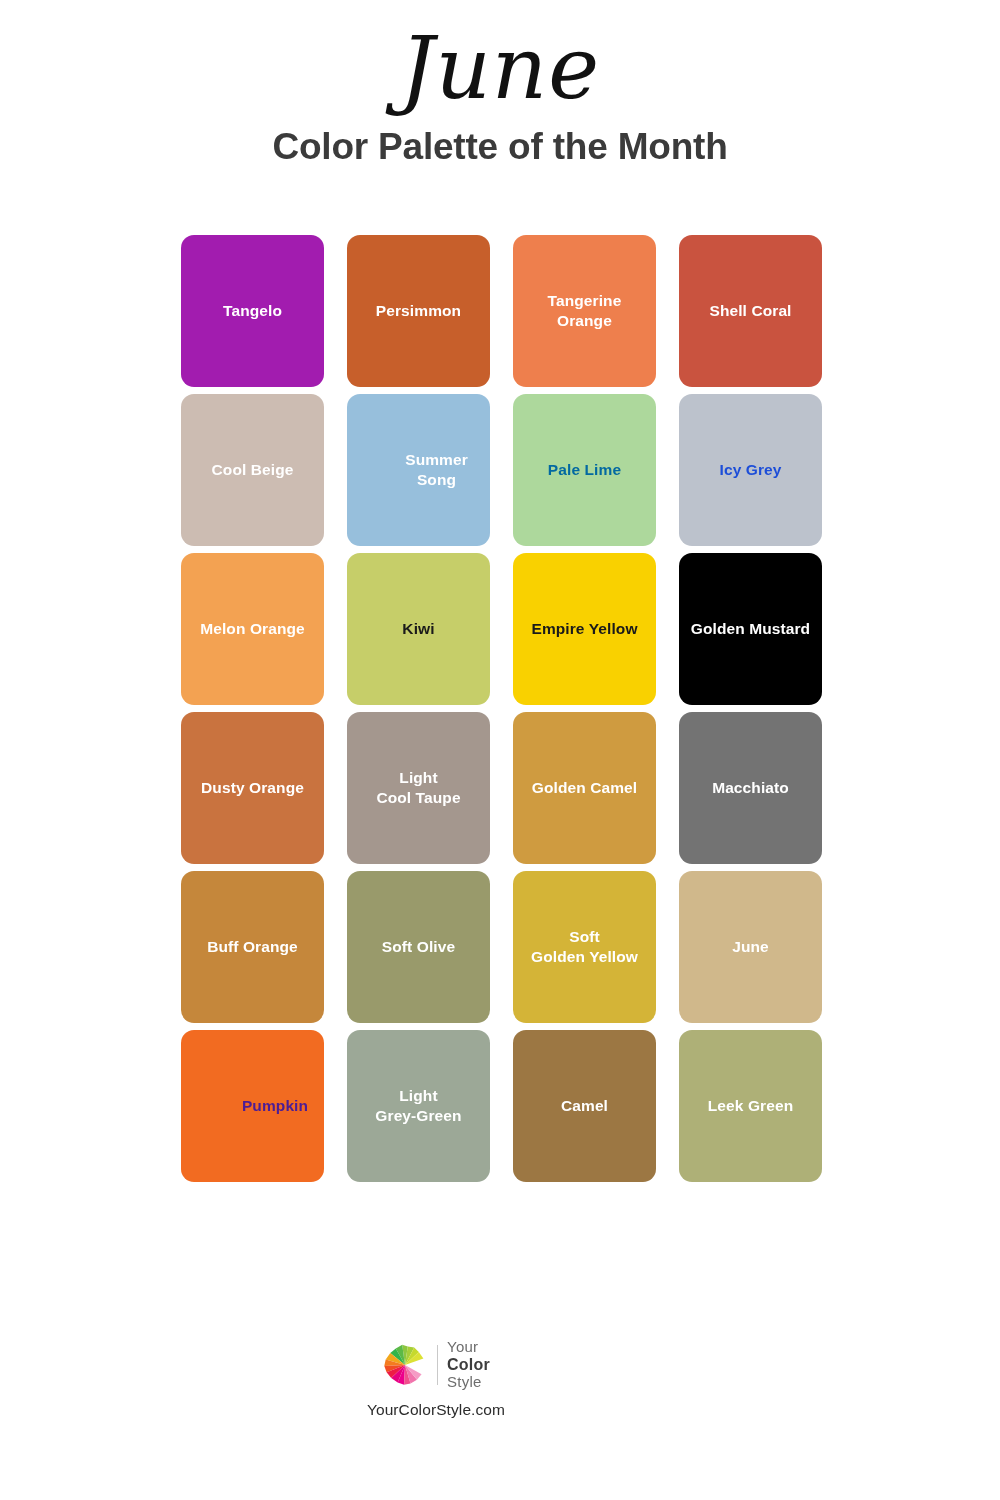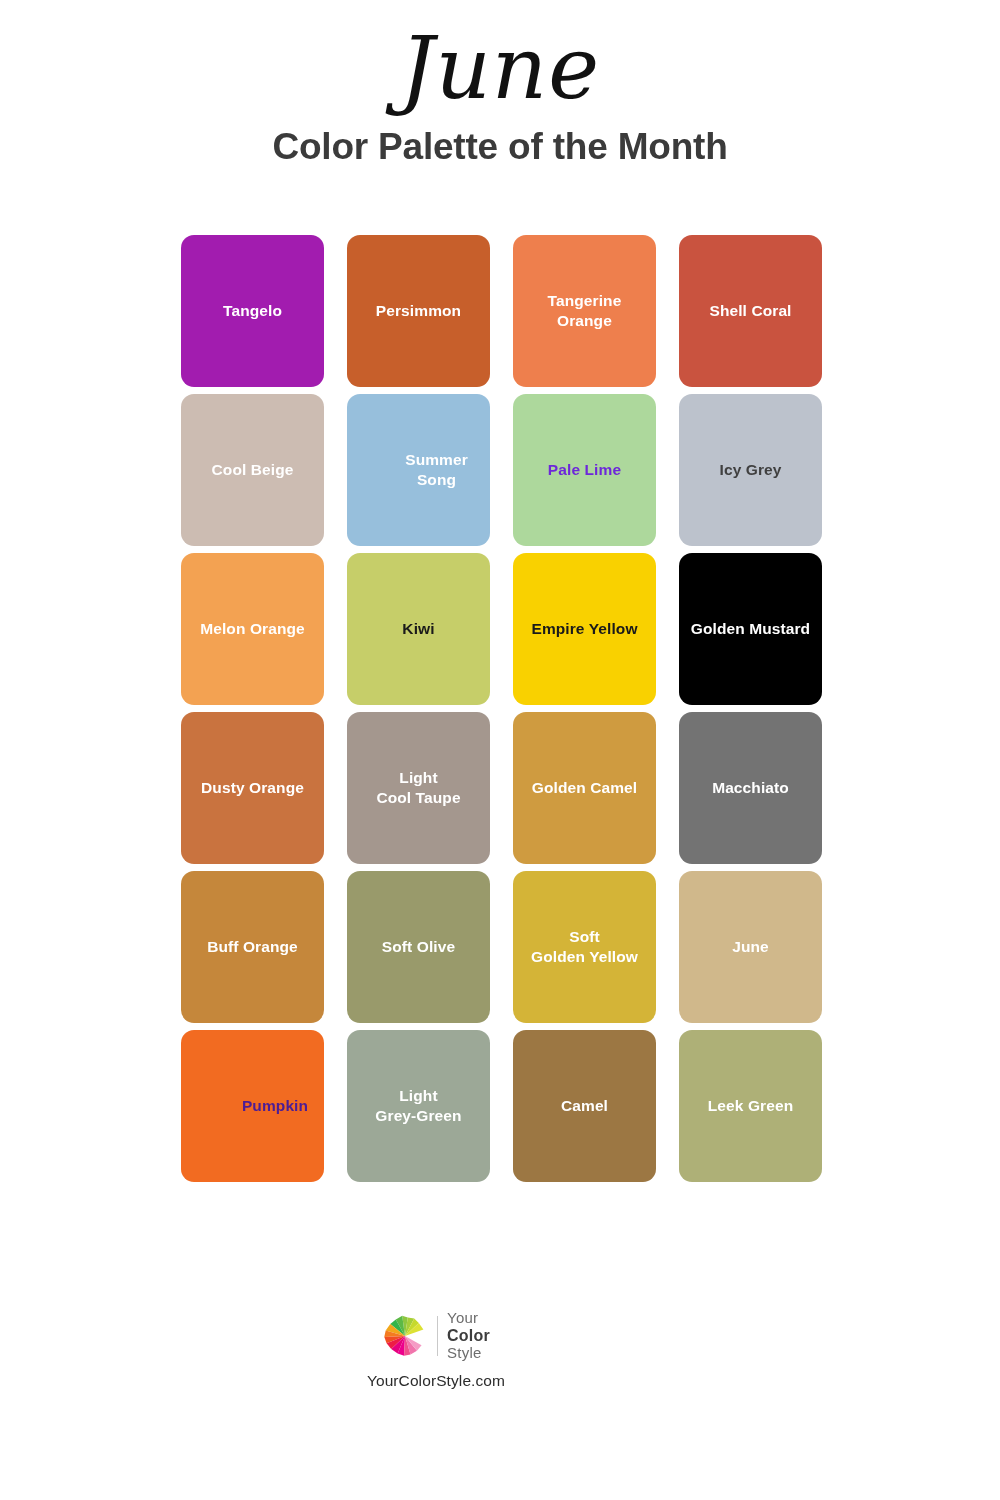--- a/index.html
+++ b/index.html
@@ -67,21 +67,21 @@
     font-size: 15.5px;
     line-height: 1.28;
     letter-spacing: 0.1px;
     white-space: pre-line;
   }
 
   
   .footer {
     position: absolute;
     left: 0;
-    top: 1310px;
+    top: 1339px;
     width: 872px;
     text-align: center;
   }
   .logo-lockup {
     display: inline-flex;
     align-items: center;
     justify-content: center;
     gap: 9px;
   }
   .logo-mark {
@@ -137,24 +137,24 @@
     <div class="swatch" style="background: rgb(201, 83, 63);">
       <span class="swatch-label" style="color: rgb(255, 255, 255);">Shell Coral</span>
     </div>
     <div class="swatch" style="background: rgb(204, 188, 178);">
       <span class="swatch-label" style="color: rgb(255, 255, 255);">Cool Beige</span>
     </div>
     <div class="swatch" style="background: rgb(151, 191, 220); padding-left: 44px;">
       <span class="swatch-label" style="color: rgb(255, 255, 255);">Summer Song</span>
     </div>
     <div class="swatch" style="background: rgb(173, 216, 156);">
-      <span class="swatch-label" style="color: #6d28d9;">Pale Lime</span>
+      <span class="swatch-label" style="color: #0369a1;">Pale Lime</span>
     </div>
     <div class="swatch" style="background: rgb(188, 194, 204);">
-      <span class="swatch-label" style="color: #404040;">Icy Grey</span>
+      <span class="swatch-label" style="color: #1d4ed8;">Icy Grey</span>
     </div>
     <div class="swatch" style="background: rgb(243, 162, 82);">
       <span class="swatch-label" style="color: rgb(255, 255, 255);">Melon Orange</span>
     </div>
     <div class="swatch" style="background: rgb(198, 206, 105);">
       <span class="swatch-label" style="color: rgb(26, 26, 26);">Kiwi</span>
     </div>
     <div class="swatch" style="background: rgb(249, 209, 0);">
       <span class="swatch-label" style="color: rgb(26, 26, 26);">Empire Yellow</span>
     </div>

